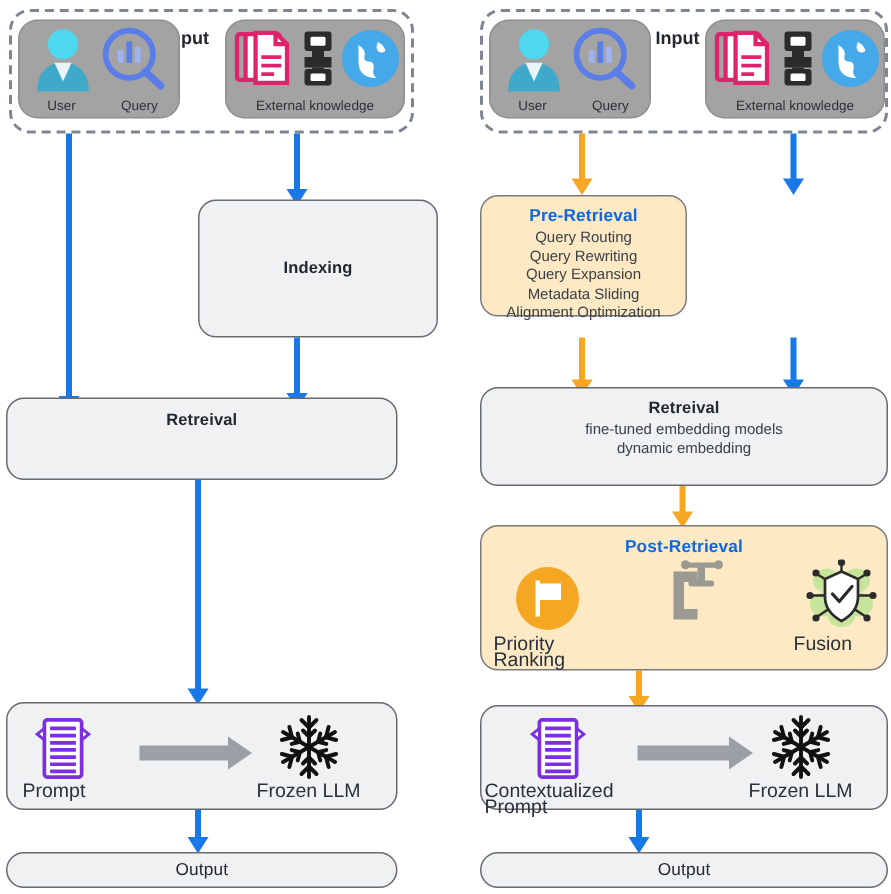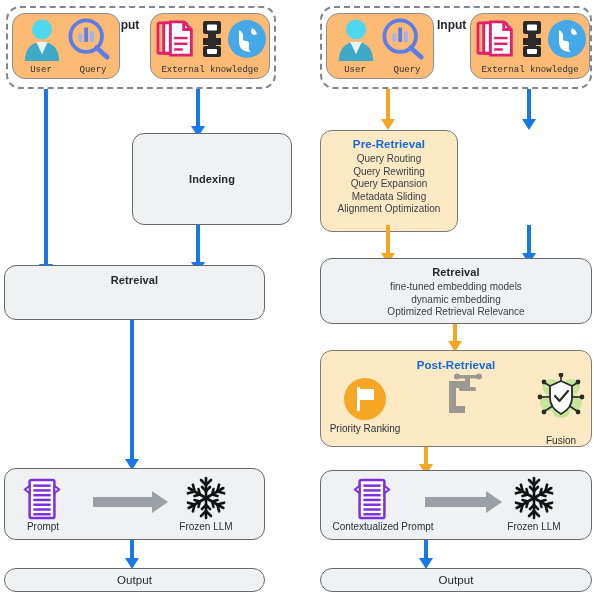--- a/index.html
+++ b/index.html
@@ -17,39 +17,39 @@
   .dashgroup{position:absolute;box-sizing:border-box;border:2px dashed #808691;
              border-radius:14px;background:transparent;}
 
   .title{font-weight:bold;font-size:11px;line-height:13px;letter-spacing:.1px;
          color:#23272e;text-align:center;}
   .title.blue{color:#1168e0;font-size:11.5px;}
   .sub{font-size:10px;line-height:12.5px;color:#3b4047;text-align:center;}
 
   
   .pill{position:absolute;box-sizing:border-box;border:1px solid #8a8f96;
-        border-radius:13px;background:#fdba74;font-family:Liberation Mono, monospace;}
+        border-radius:13px;background:#a3a3a3;}
   .pill .lbl{position:absolute;bottom:3px;width:100%;text-align:center;
              font-size:9px;color:#2b3038;line-height:10px;}
   .inputword{position:absolute;font-weight:bold;font-size:12px;color:#23272e;}
 
   .iconslot{position:absolute;}
 
   
   .vline{position:absolute;width:4px;background:#1878e8;}
   .vline.or{background:#f5a623;}
   .ahead{position:absolute;width:0;height:0;border-left:7px solid transparent;
          border-right:7px solid transparent;border-top:11px solid #1878e8;}
   .ahead.or{border-top-color:#f5a623;}
 
   .greyarrow{position:absolute;height:10px;background:#9aa0a6;}
   .greyhead{position:absolute;width:0;height:0;border-top:11px solid transparent;
             border-bottom:11px solid transparent;border-left:16px solid #9aa0a6;}
 
-  .cap{position:absolute;font-size:10px;color:#2b3038;text-align:center;line-height:11px;}
+  .cap{position:absolute;font-size:13px;color:#2b3038;line-height:11px;}
 </style>
 </head>
 <body>
 
 <div class="stage">
 
   <div class="dashgroup" style="left:6px;top:6px;width:270px;height:83px;"></div>
   <div class="inputword" style="left:110px;top:18px;">Input</div>
 
   <div class="pill" style="left:12px;top:13px;width:108px;height:66px;">
@@ -264,41 +264,40 @@
     </div>
     <div class="lbl">External knowledge</div>
   </div>
 
   <div class="vline or" style="left:386px;top:89px;height:32px;"></div>
   <div class="ahead or" style="left:381px;top:119px;"></div>
 
   <div class="vline" style="left:527px;top:89px;height:32px;"></div>
   <div class="ahead" style="left:522px;top:119px;"></div>
 
-  <div class="box tan" style="left:320px;top:130px;width:138px;height:102px;justify-content:flex-start;padding-top:7px;">
+  <div class="box tan" style="left:320px;top:130px;width:138px;height:81px;justify-content:flex-start;padding-top:7px;">
     <div class="title blue">Pre-Retrieval</div>
     <div class="sub" style="margin-top:2px;">Query Routing</div>
     <div class="sub">Query Rewriting</div>
     <div class="sub">Query Expansion</div>
     <div class="sub">Metadata Sliding</div>
     <div class="sub">Alignment Optimization</div>
   </div>
 
 
   <div class="vline or" style="left:386px;top:225px;height:32px;"></div>
   <div class="ahead or" style="left:381px;top:253px;"></div>
 
   <div class="vline" style="left:527px;top:225px;height:32px;"></div>
   <div class="ahead" style="left:522px;top:253px;"></div>
 
   <div class="box" style="left:320px;top:258px;width:272px;height:66px;justify-content:flex-start;padding-top:7px;">
     <div class="title">Retreival</div>
     <div class="sub" style="margin-top:2px;">fine-tuned embedding models</div>
     <div class="sub">dynamic embedding</div>
-    <div class="sub">Optimized Retrieval Relevance</div>
   </div>
 
   <div class="vline or" style="left:453px;top:324px;height:22px;"></div>
   <div class="ahead or" style="left:448px;top:341px;"></div>
 
   <div class="box tan" style="left:320px;top:350px;width:272px;height:97px;justify-content:flex-start;padding-top:8px;">
     <div class="title blue">Post-Retrieval</div>
 
     <div class="iconslot" style="left:22px;top:26px;width:44px;height:44px;">
       <svg viewBox="0 0 44 44" width="44" height="44">
@@ -342,21 +341,21 @@
             <circle cx="41" cy="9" r="1.6" fill="#2b2b2b"></circle>
           <circle cx="3" cy="24" r="1.6" fill="#2b2b2b"></circle>
             <circle cx="45" cy="24" r="1.6" fill="#2b2b2b"></circle>
           <circle cx="7" cy="39" r="1.6" fill="#2b2b2b"></circle>
             <circle cx="41" cy="39" r="1.6" fill="#2b2b2b"></circle>
         </g>
         <path d="M24 8 l11 5 v12 q0 10 -11 16 q-11 -6 -11 -16 v-12 z" fill="#fff" stroke="#2b2b2b" stroke-width="1.8"></path>
         <path d="M18 23 l4.5 5 L31 18" fill="none" stroke="#2b2b2b" stroke-width="2.2" stroke-linecap="round" stroke-linejoin="round"></path>
       </svg>
     </div>
-    <div class="cap" style="left:208px;top:72px;width:64px;margin-top:12px;">Fusion</div>
+    <div class="cap" style="left:208px;top:72px;width:64px;">Fusion</div>
   </div>
 
   <div class="vline or" style="left:424px;top:447px;height:22px;"></div>
   <div class="ahead or" style="left:419px;top:464px;"></div>
 
   <div class="box" style="left:320px;top:470px;width:272px;height:70px;">
     <div class="iconslot" style="left:30px;top:6px;width:42px;height:44px;">
       <svg viewBox="0 0 44 46" width="42" height="44">
         <rect x="9" y="3" width="26" height="40" rx="2" fill="#fff" stroke="#7b2fe0" stroke-width="2.6"></rect>
         <g stroke="#7b2fe0" stroke-width="2.6">

